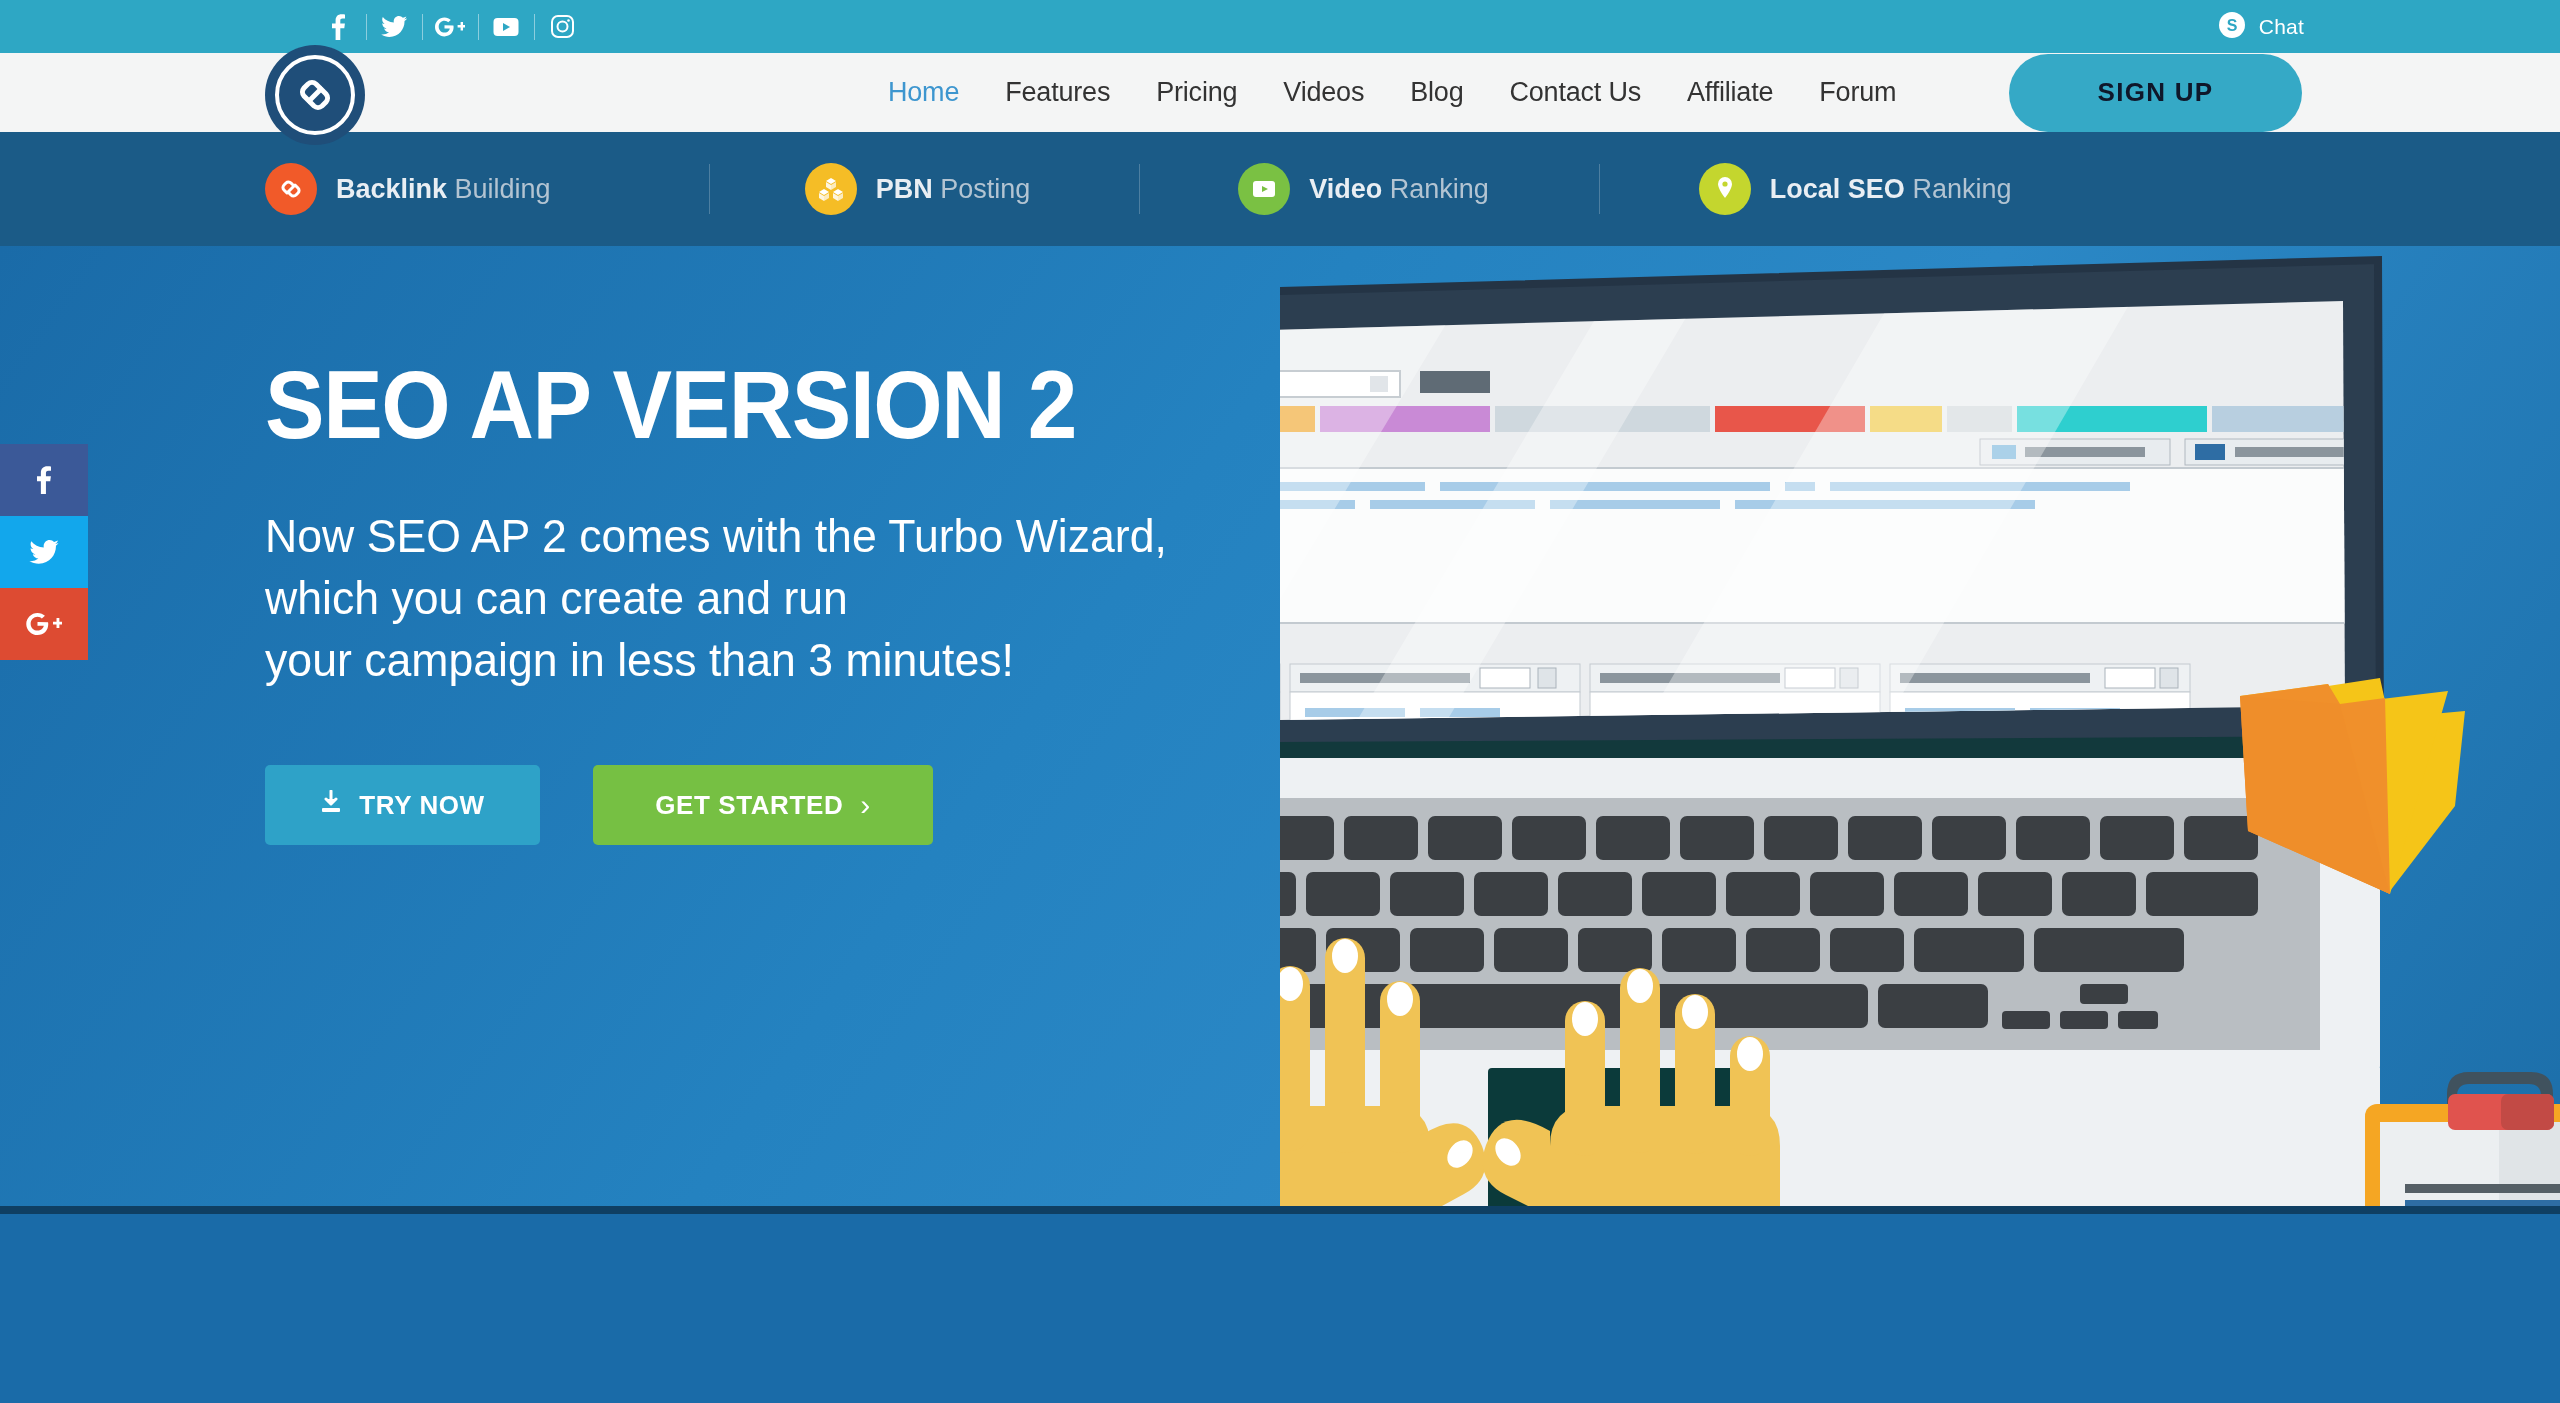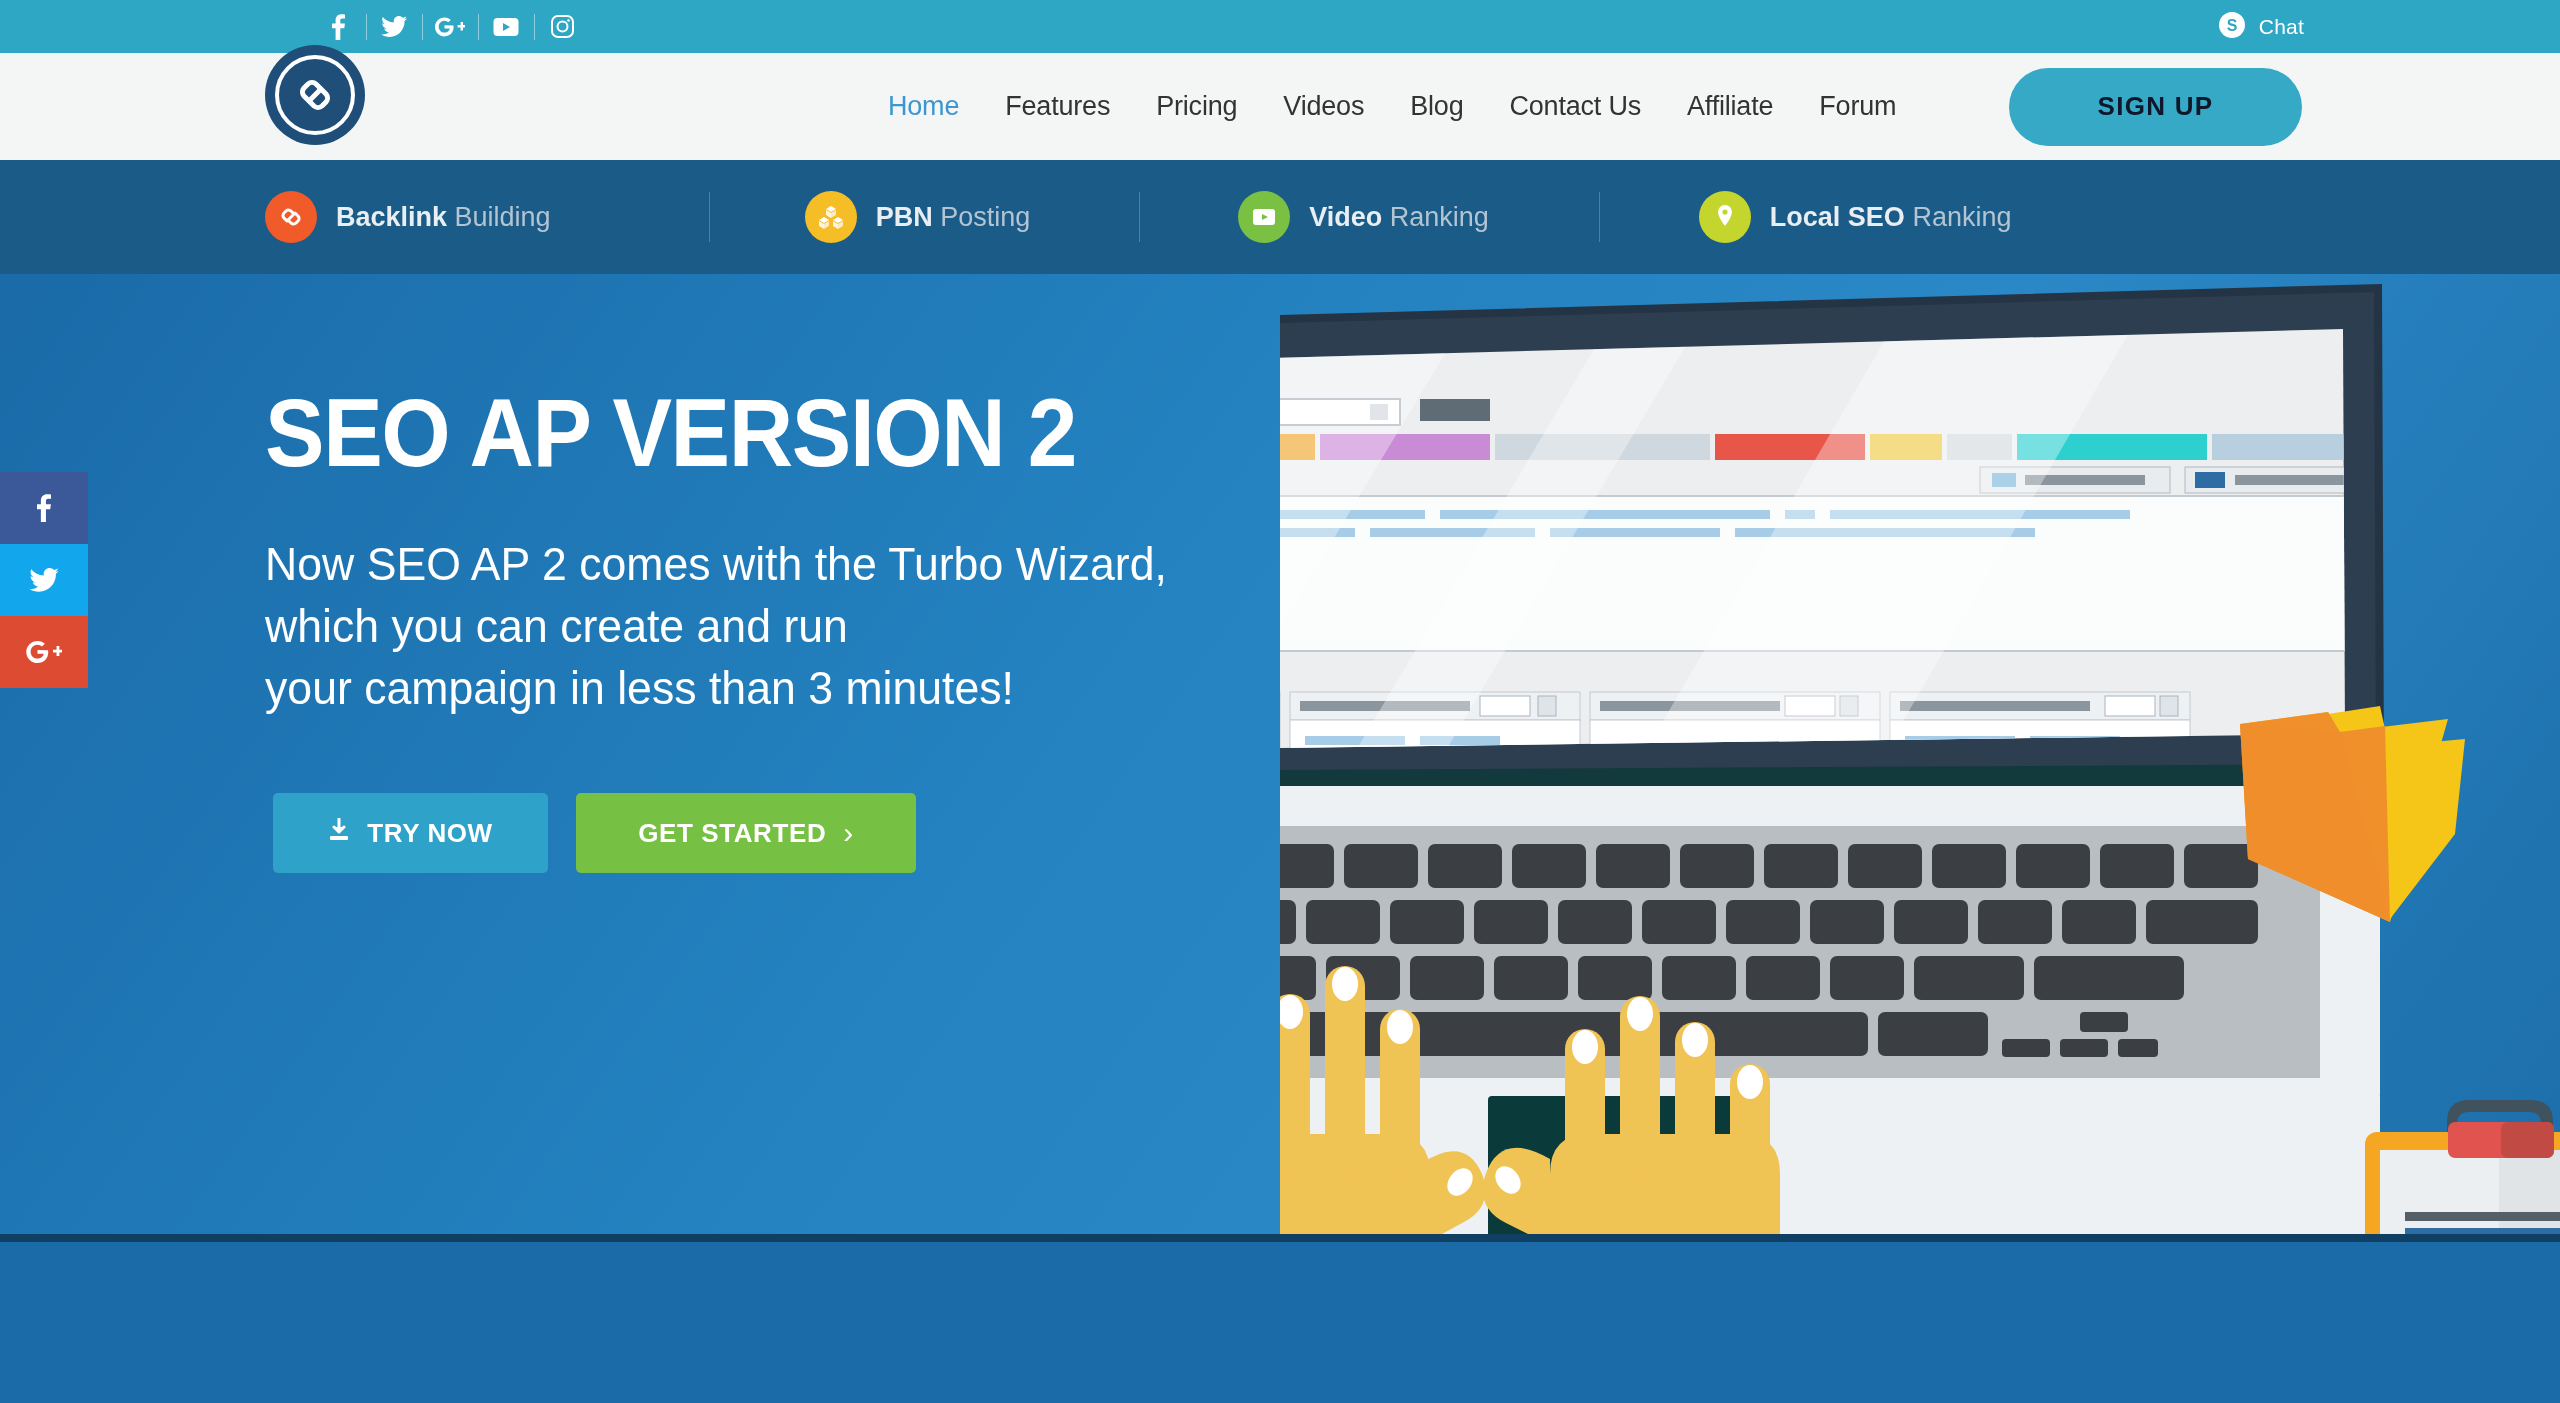--- a/index.html
+++ b/index.html
@@ -47,21 +47,21 @@
     gap:13px;
   }
   .topbar-chat .chat-label {
     color:#fff;
     font-size:21px;
     letter-spacing:0.2px;
   }
 
   
   .header {
-    height:107px;
+    height:79px;
     background:#f4f5f5;
     display:flex;
     align-items:center;
     position:relative;
   }
   .logo {
     position:absolute;
     left:265px;
     top:-8px;
     width:100px;
@@ -184,22 +184,21 @@
     color:#ffffff;
     line-height:1.35;
     font-weight:300;
     transform:scaleX(0.97);
     transform-origin:left center;
   }
   .hero-buttons {
     margin-top:74px;
     display:flex;
     align-items:flex-end;
-    gap:28px;
-    margin-left:8px;
+    gap:53px;
   }
   .btn-try {
     width:275px; height:80px;
     background:#2ea2c8;
     border-radius:5px;
     color:#ffffff;
     font-size:26px;
     font-weight:bold;
     letter-spacing:0.6px;
     display:flex;

